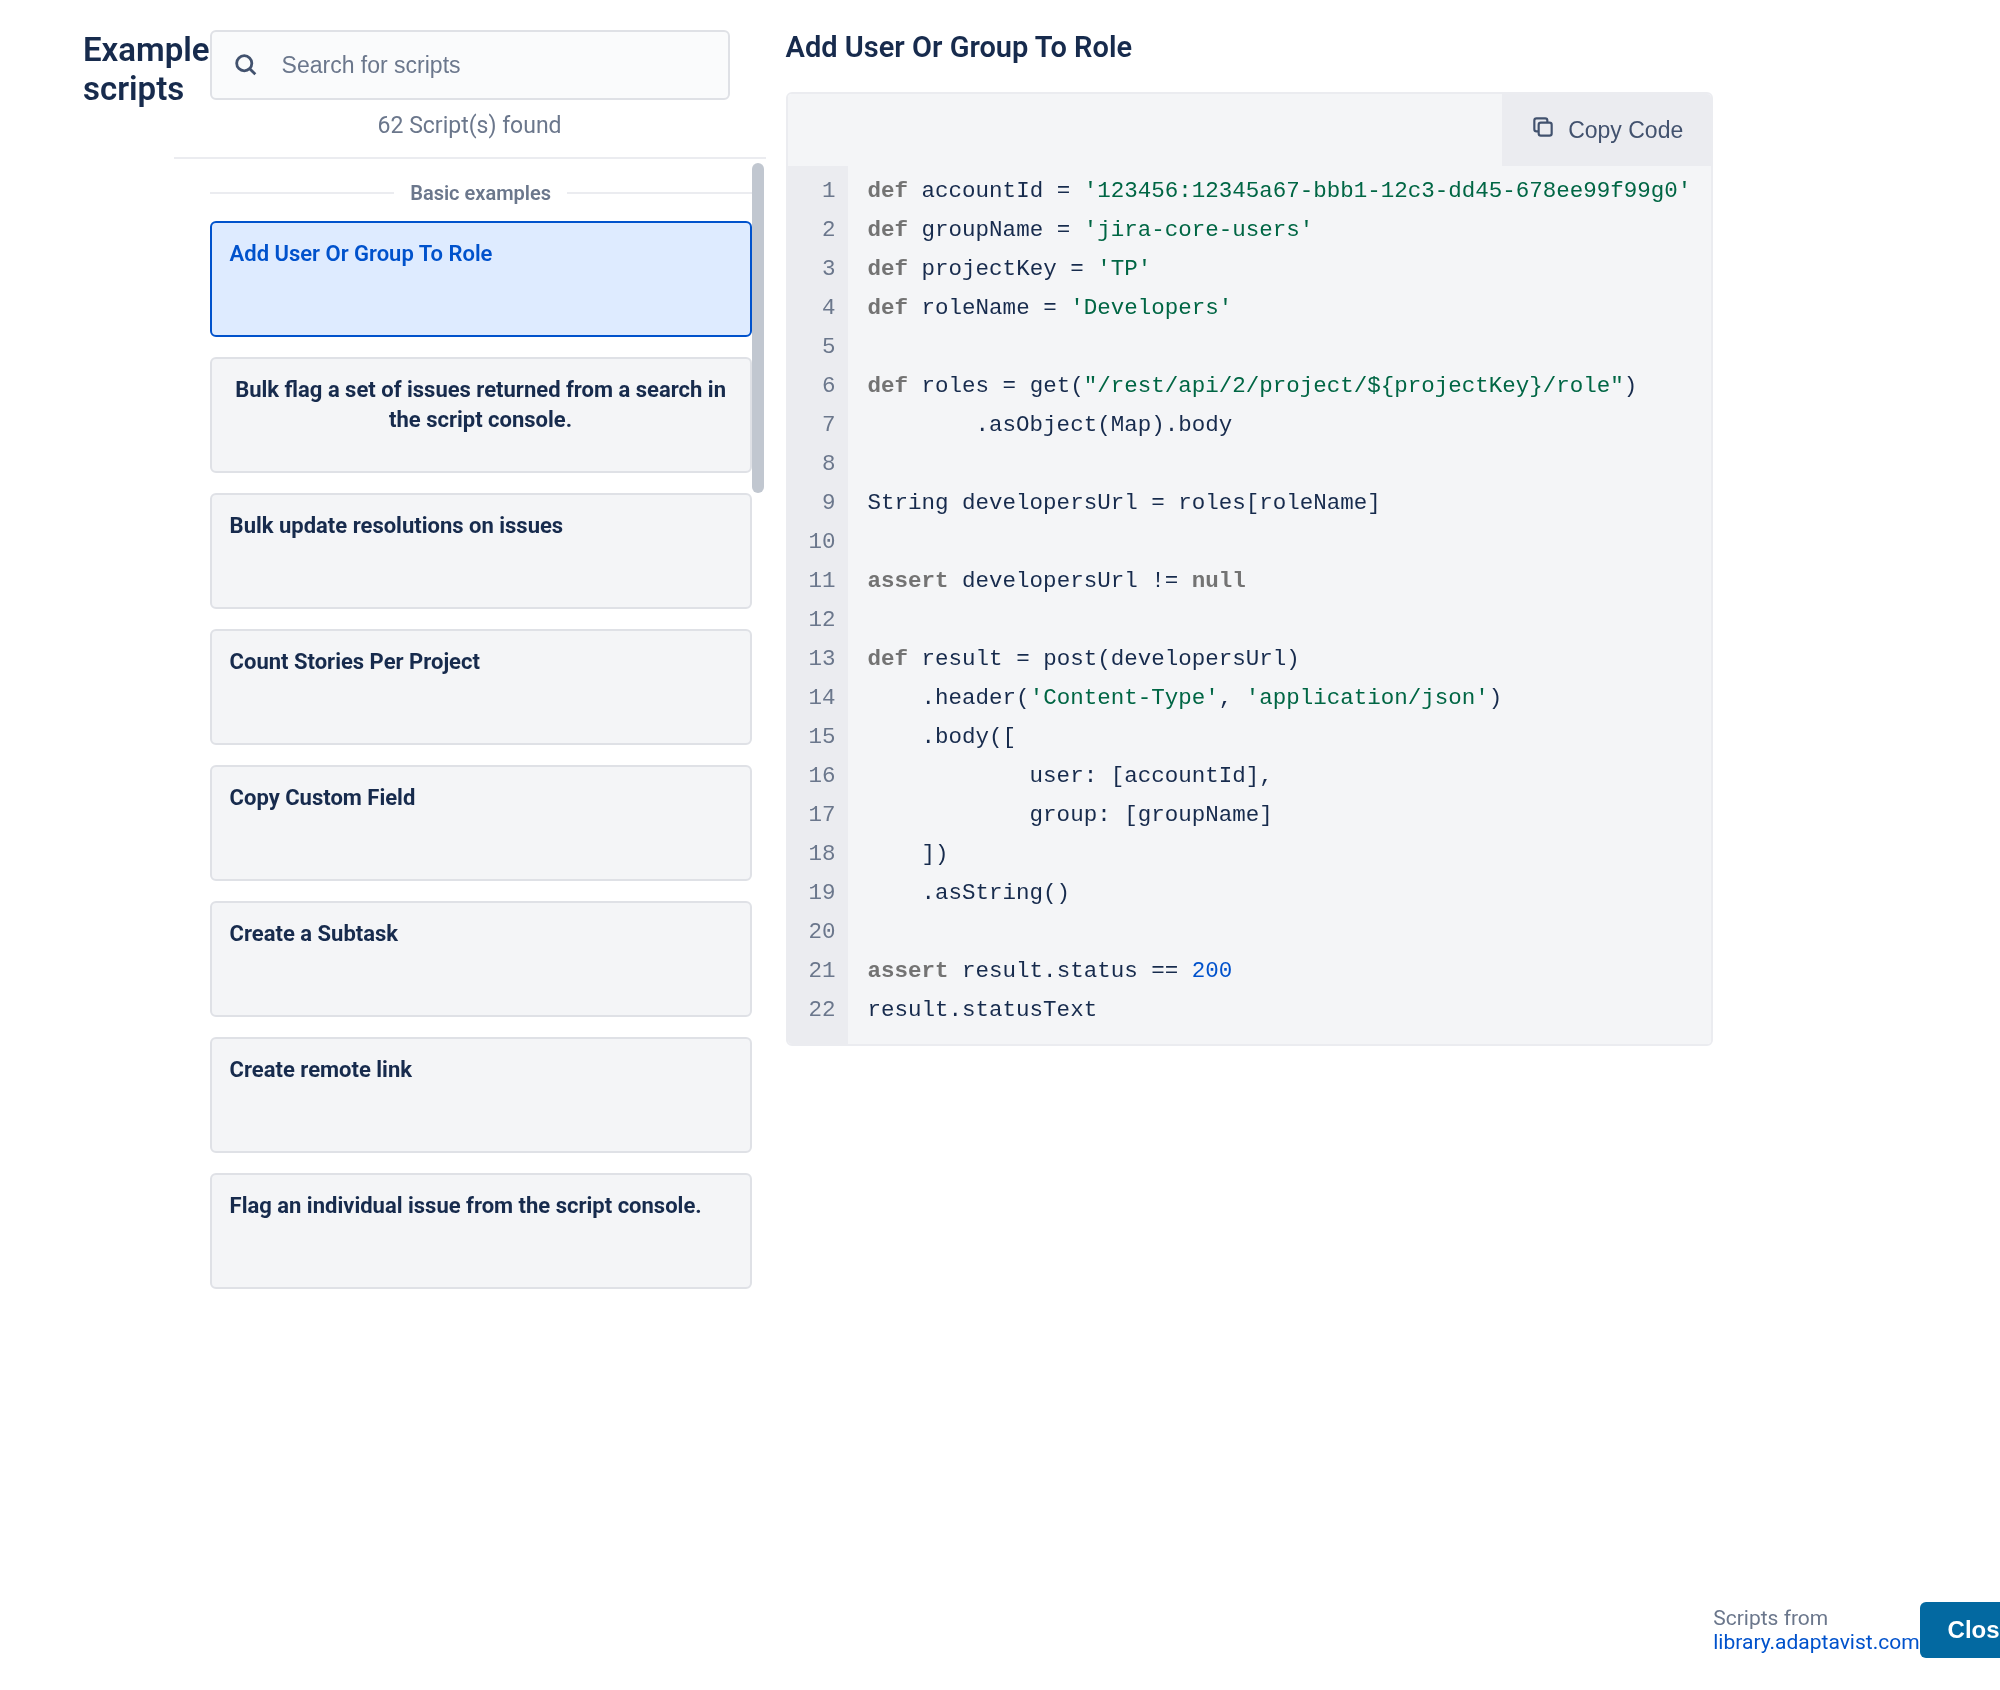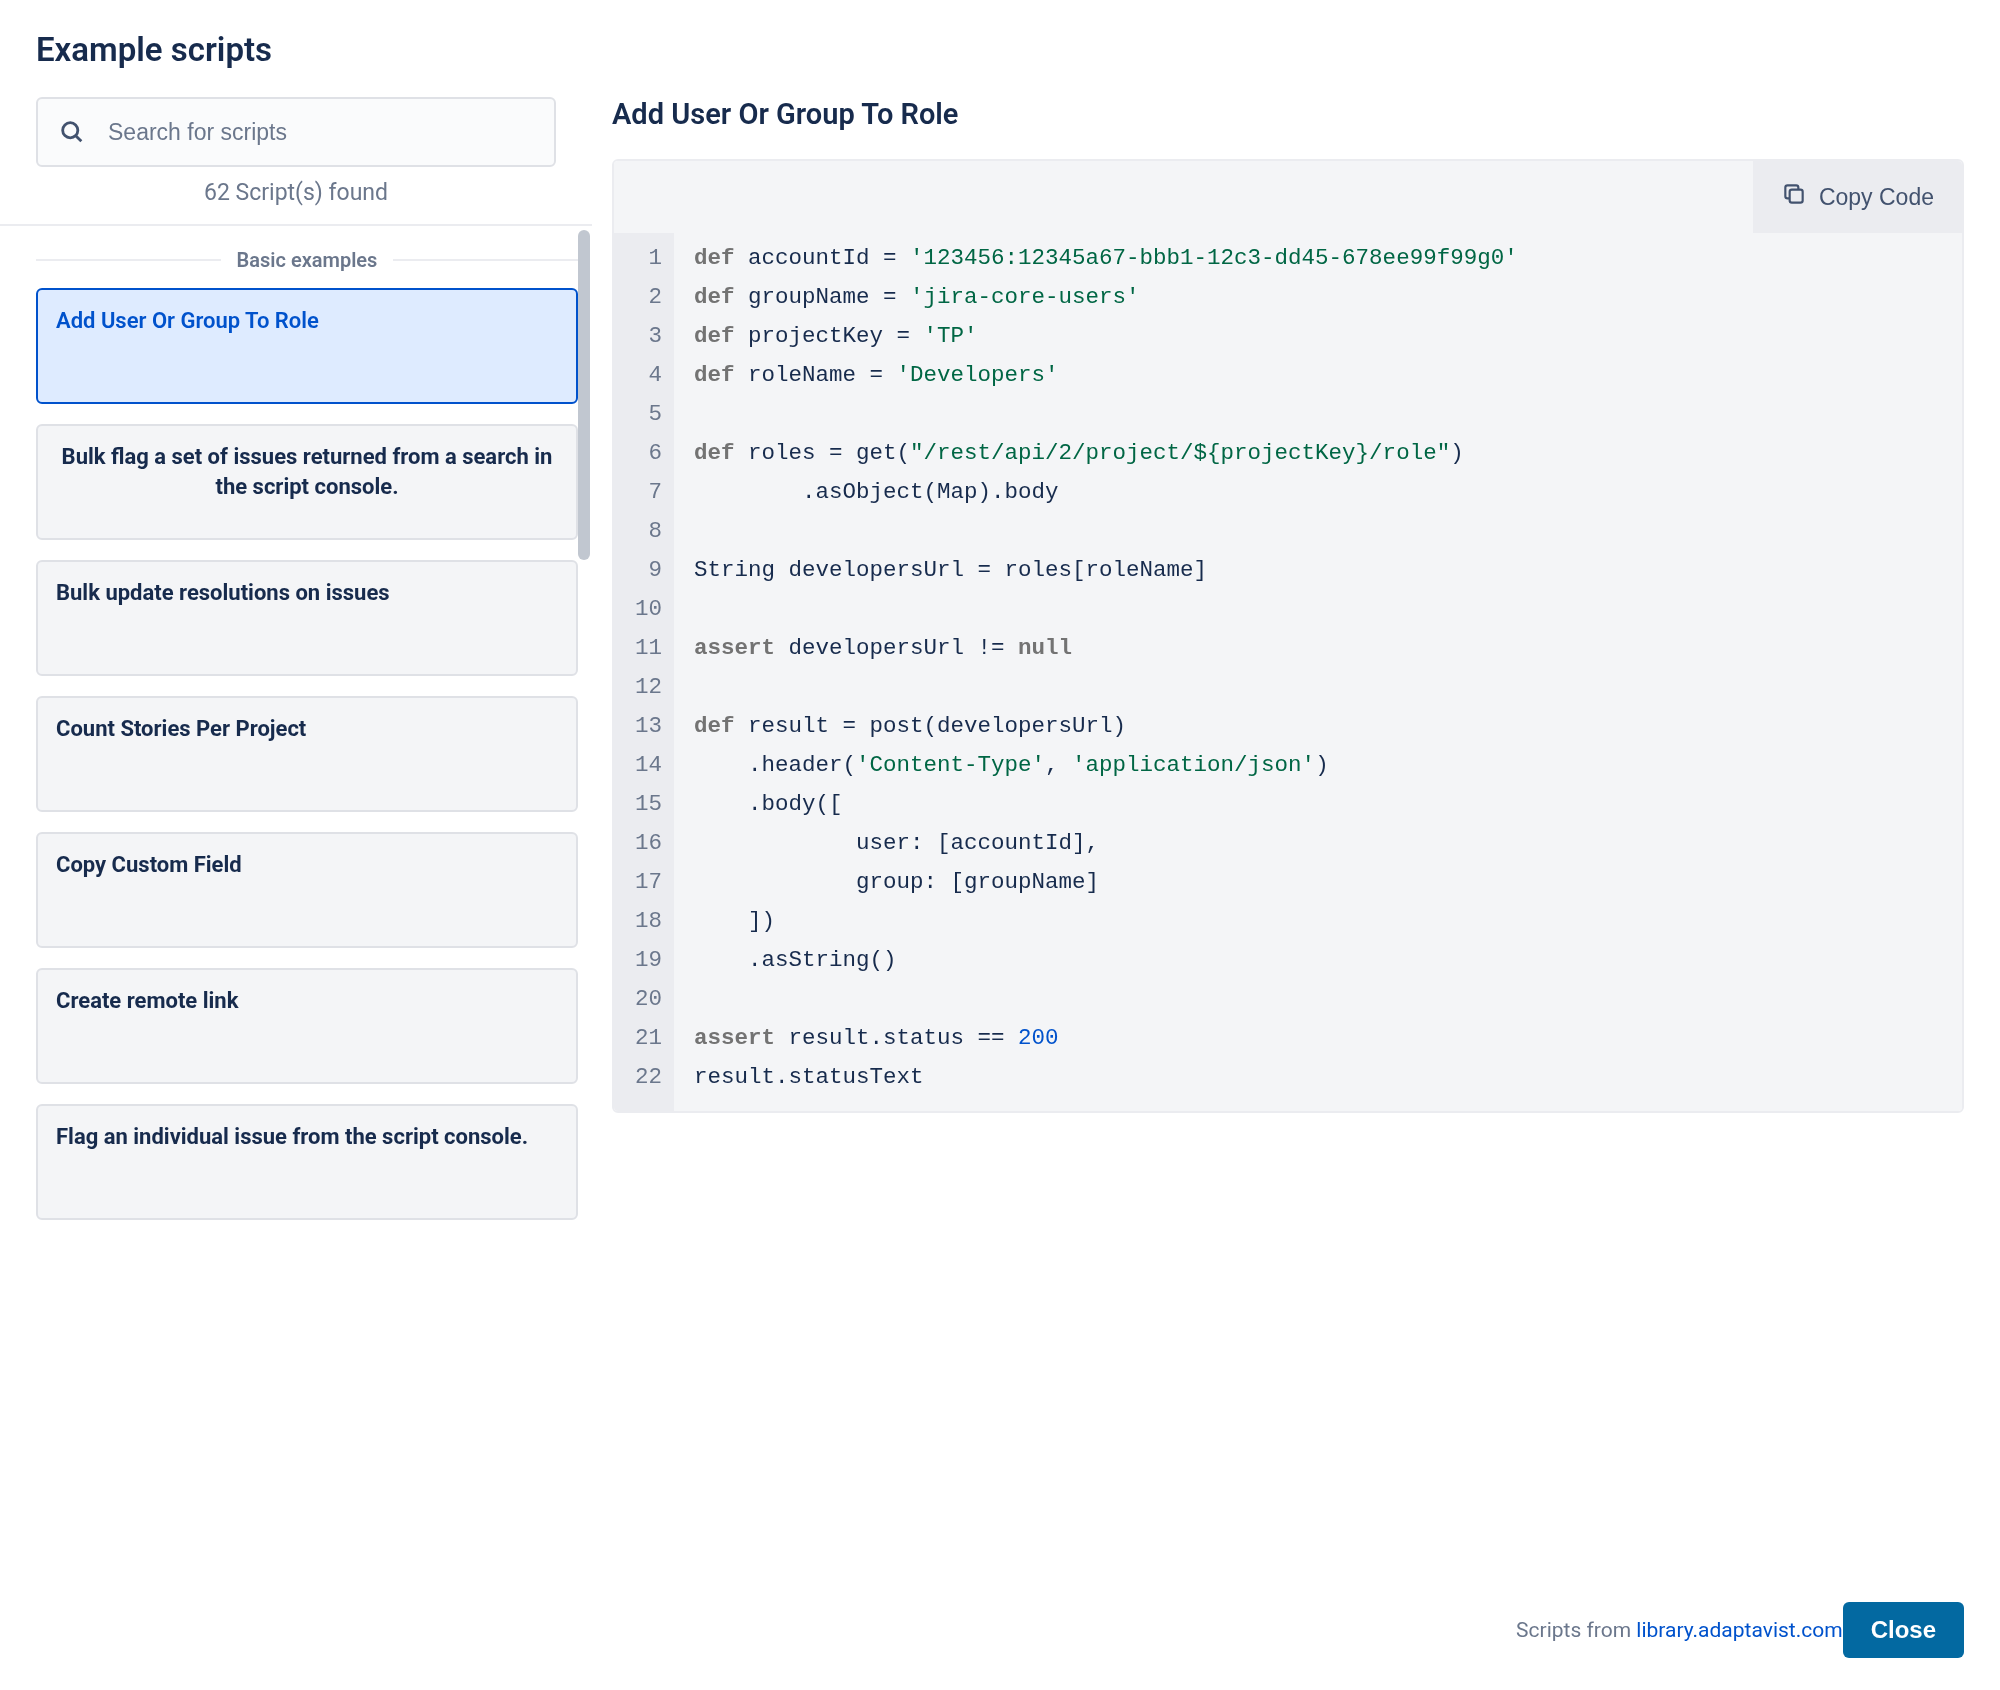--- a/index.html
+++ b/index.html
@@ -5,24 +5,25 @@
   * { box-sizing: border-box; margin: 0; padding: 0; }
   body {
     font-family: -apple-system, BlinkMacSystemFont, "Segoe UI", Roboto, "Helvetica Neue", Arial, sans-serif;
     background: #fff;
     color: #172B4D;
     width: 2000px;
     height: 1690px;
     transform-origin: top left;
   }
   .page {
-    padding: 30px 36px 0 36px;
-    display: flex;
-    flex-direction: column;
+    padding: 30px 20px 0 36px;
+    display: flex;
+    flex-direction: row;
     height: 100%;
+    margin-left: 47px;
   }
   .page-title {
     font-size: 33px;
     font-weight: 600;
     color: #172B4D;
     margin-bottom: 28px;
   }
   .body {
     display: flex;
     flex: 1;
@@ -236,20 +237,21 @@
           <span class="label">Basic examples</span>
           <span class="line"></span>
         </div>
 
         <div id="script-list">
             <div class="script-card selected">Add User Or Group To Role</div>
             <div class="script-card">Bulk flag a set of issues returned from a search in the script console.</div>
             <div class="script-card">Bulk update resolutions on issues</div>
             <div class="script-card">Count Stories Per Project</div>
             <div class="script-card">Copy Custom Field</div>
+            <div class="script-card">Create a Subtask</div>
             <div class="script-card">Create remote link</div>
             <div class="script-card">Flag an individual issue from the script console.</div>
           </div>
       </div>
     </aside>
 
     <main class="main">
       <h2 class="detail-title">Add User Or Group To Role</h2>
 
       <div class="code-panel">

